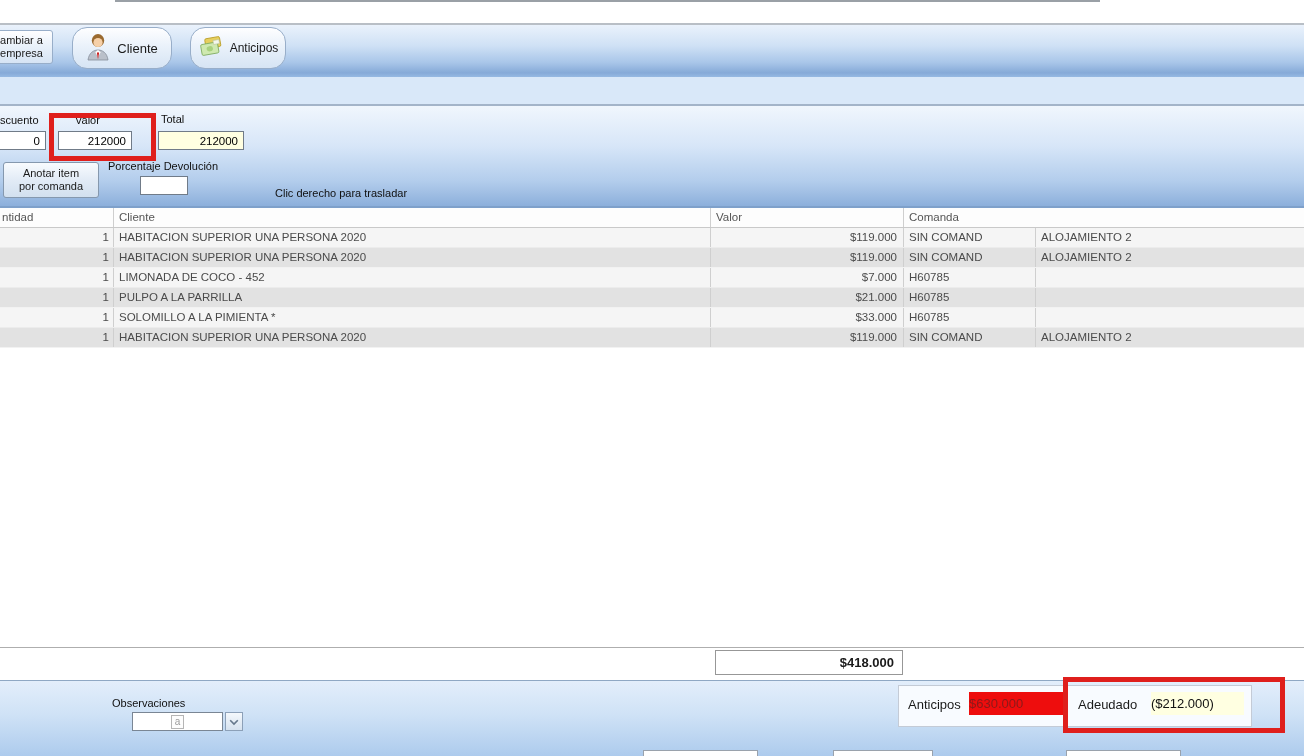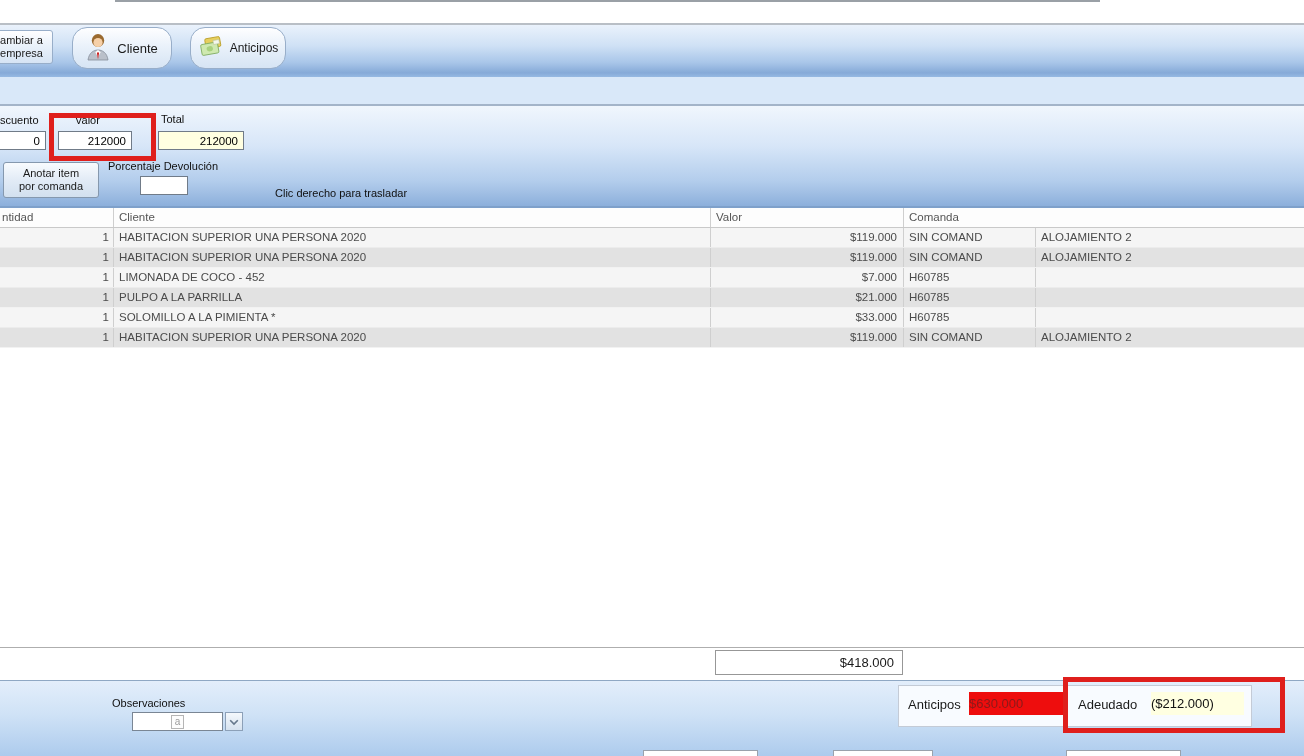--- a/index.html
+++ b/index.html
@@ -59,21 +59,21 @@
   .col-valor  { width:193px; }
   .col-comanda{ width:132px; }
   .col-grupo  { width:269px; }
   .grid-row:not(.grid-header) .col-valor { text-align:right; padding-right:6px; }
   .grid-header .col-cant { text-align:left; padding-left:2px; }
 
   
   .footer-line { left:0; top:647px; width:1304px; height:1px; background:#aeaeae; }
   .valor-total { left:715px; top:650px; width:188px; height:25px; background:#fff;
     border:1px solid #979797; font-size:13px; line-height:23px; text-align:right;
-    padding-right:8px; color:#1a1a1a; }
+    padding-right:8px; color:#1a1a1a;font-weight:bold; }
   .bottom-panel { left:0; top:680px; width:1304px; height:76px; border-top:1px solid #8fa8c4;
     background:linear-gradient(180deg,#e3eefb 0%,#cfe2f6 45%,#adcbed 100%); }
 
   .obs-label { left:112px; top:697px; }
   .obs-box { left:132px; top:712px; width:91px; height:19px; background:#fff;
     border:1px solid #7a8694; display:flex; align-items:center; justify-content:center; }
   .obs-note { width:13px; height:14px; border:1px solid #b5b5b5; background:#fdfdfd;
     color:#9a9a9a; font-size:10px; line-height:12px; text-align:center; }
   .obs-arrow { left:225px; top:712px; width:18px; height:19px;
     background:linear-gradient(180deg,#f4f8fc,#d6e2ef); border:1px solid #8ca0b8;

